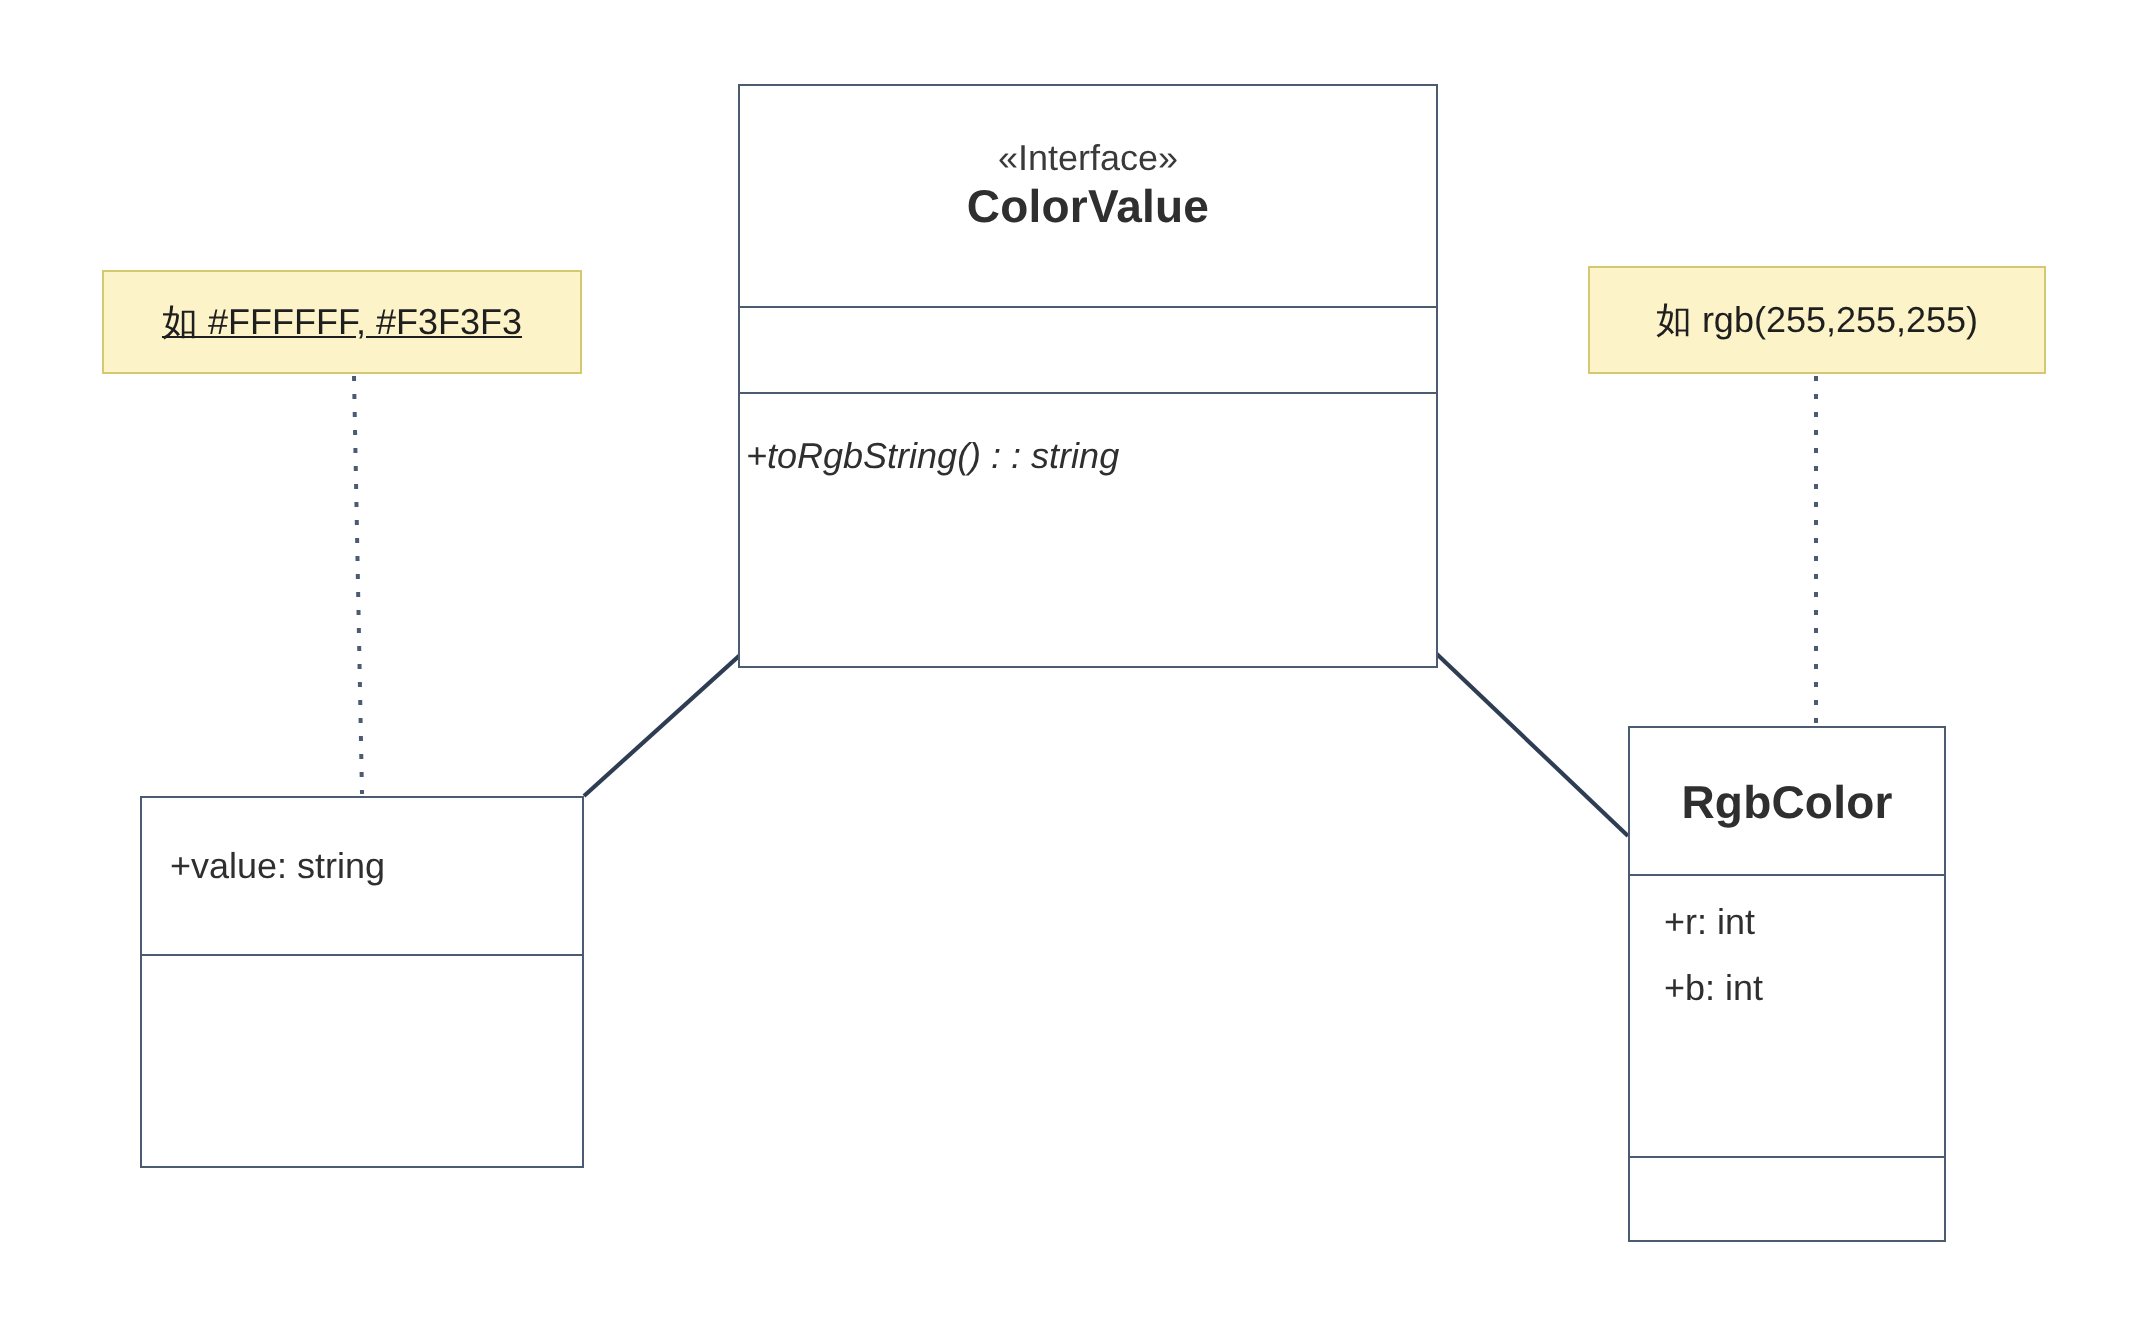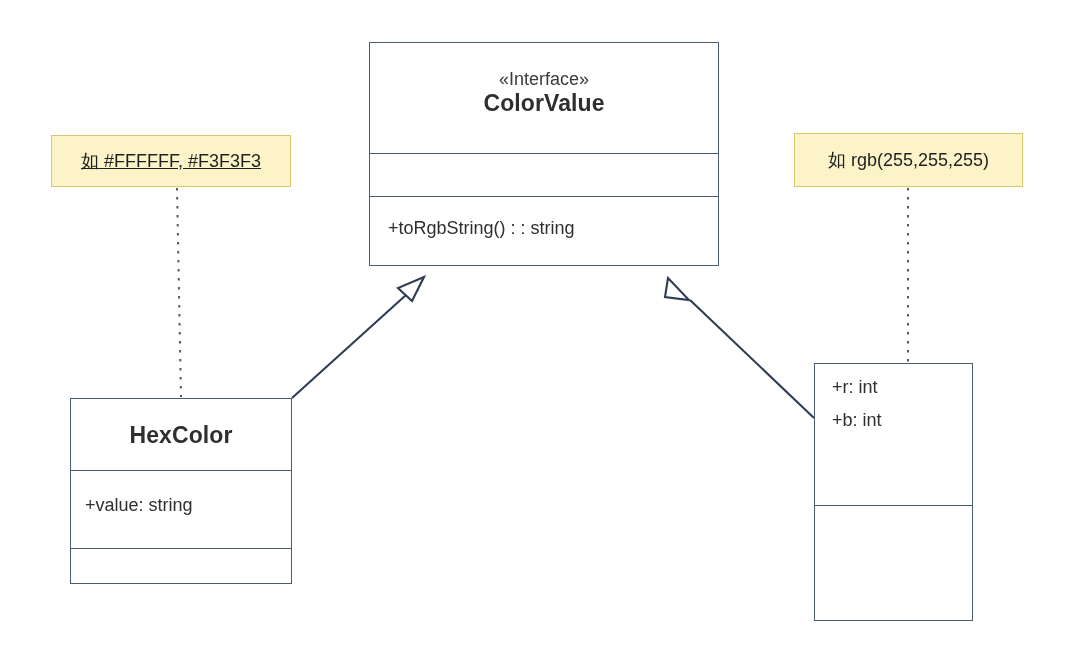--- a/index.html
+++ b/index.html
@@ -65,25 +65,25 @@
     color: #1f1f1f;
     font-size: 18px;
     display: flex;
     align-items: center;
     justify-content: center;
     z-index: 4;
     white-space: nowrap;
   }
 
   
-  #iface-colorvalue { left: 369px; top: 42px; width: 350px; height: 224px; }
+  #iface-colorvalue { left: 369px; top: 42px; width: 350px; height: 292px; }
   #iface-head { height: 110px; padding-top: 26px; }
   #iface-attrs { height: 43px; }
   #iface-ops { height: 78px; }
-  #iface-ops .member { position: absolute; left: 18px; top: 21px; }
+  #iface-ops .member { position: absolute; left: 3px; top: 21px; font-style: italic; }
 
   
   #cls-hexcolor { left: 70px; top: 398px; width: 222px; height: 186px; }
   #hex-head { height: 71px; padding-top: 23px; }
   #hex-attrs { height: 78px; }
   #hex-attrs .member { position: absolute; left: 14px; top: 24px; }
   #hex-ops { height: 35px; }
 
   
   #cls-rgbcolor { left: 814px; top: 363px; width: 159px; height: 258px; }
@@ -123,30 +123,30 @@
       <div class="stereotype">«Interface»</div>
       <div class="cname">ColorValue</div>
     </div>
     <div class="compartment" id="iface-attrs"></div>
     <div class="compartment" id="iface-ops">
       <div class="member">+toRgbString() : : string</div>
     </div>
   </div>
 
   <div class="umlbox" id="cls-hexcolor">
-    <div class="compartment" id="hex-head">
-      <div class="cname">HexColor</div>
-    </div>
     <div class="compartment" id="hex-attrs">
       <div class="member">+value: string</div>
     </div>
     <div class="compartment" id="hex-ops"></div>
   </div>
 
   <div class="umlbox" id="cls-rgbcolor">
+    <div class="compartment" id="rgb-head">
+      <div class="cname">RgbColor</div>
+    </div>
     <div class="compartment" id="rgb-attrs">
       <div class="member">+r: int</div>
       <div class="member">+b: int</div>
     </div>
     <div class="compartment" id="rgb-ops"></div>
   </div>
 
   <div class="note" id="note-hex">如 #FFFFFF, #F3F3F3</div>
 
   <div class="note" id="note-rgb">如 rgb(255,255,255)</div>

